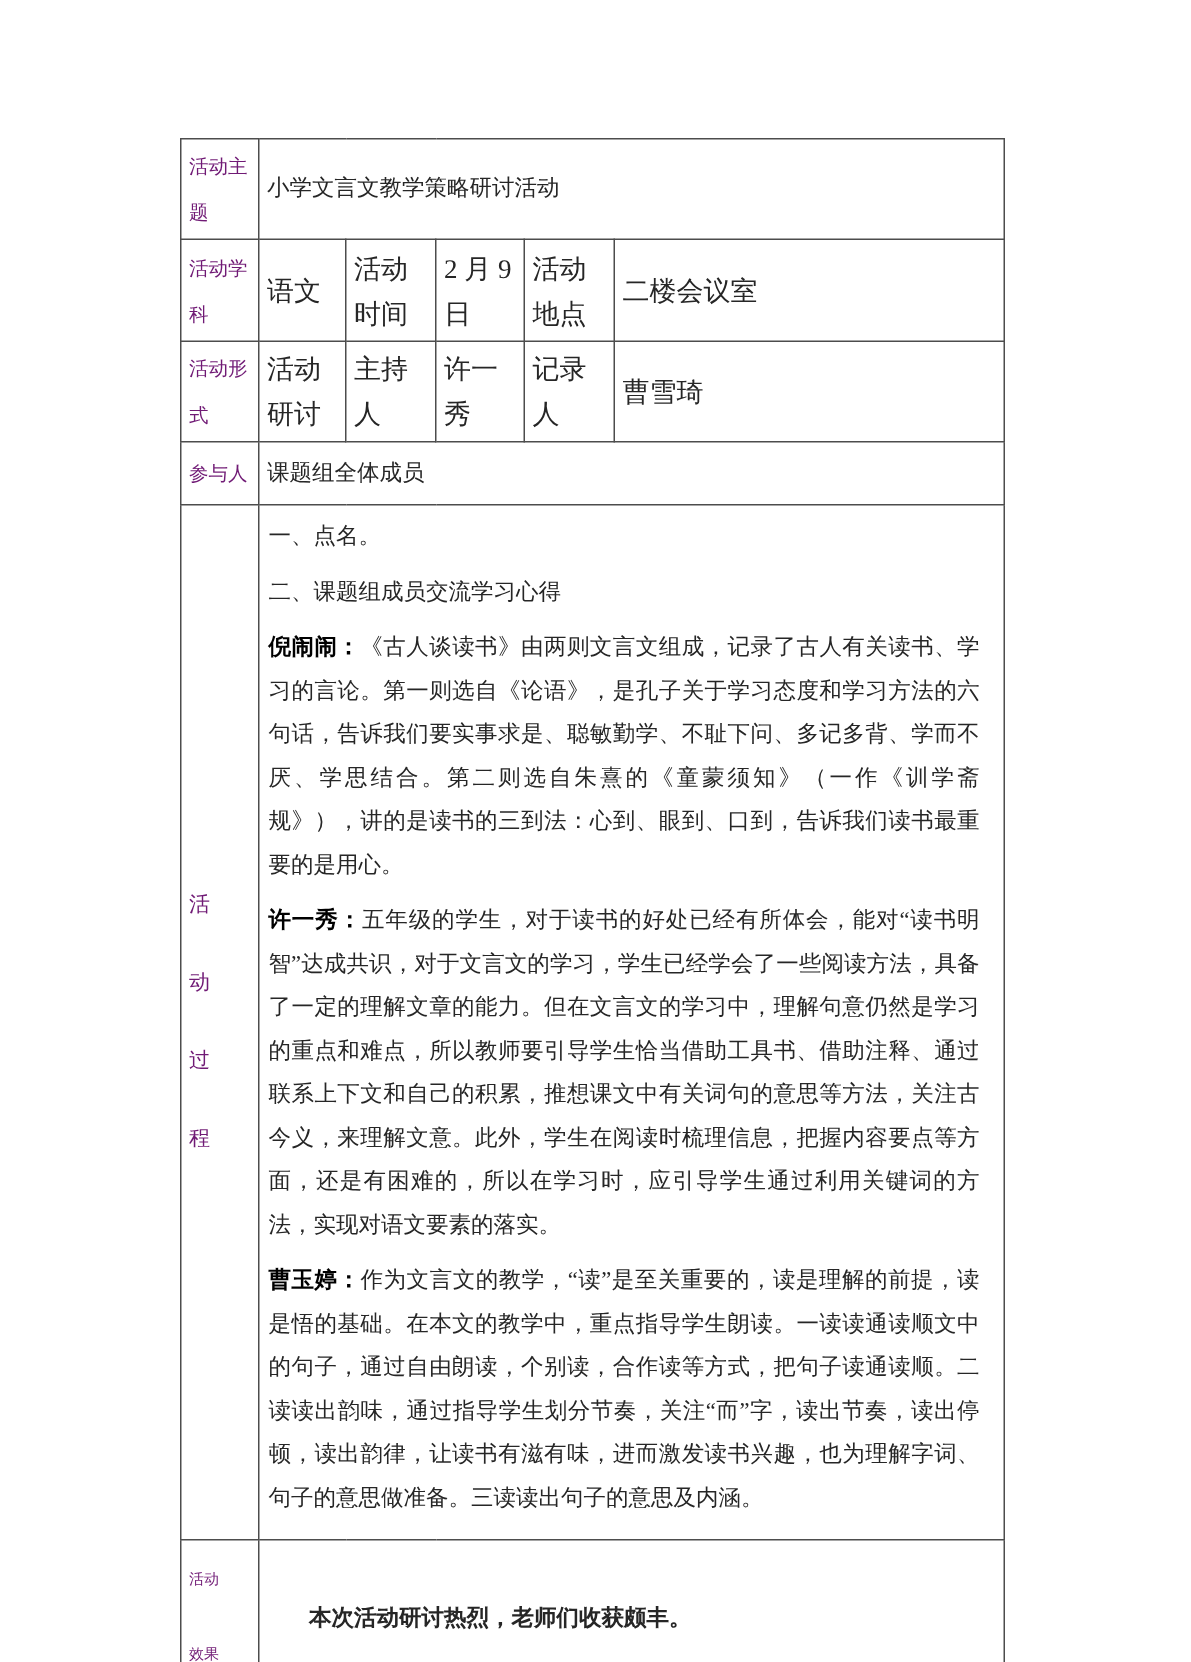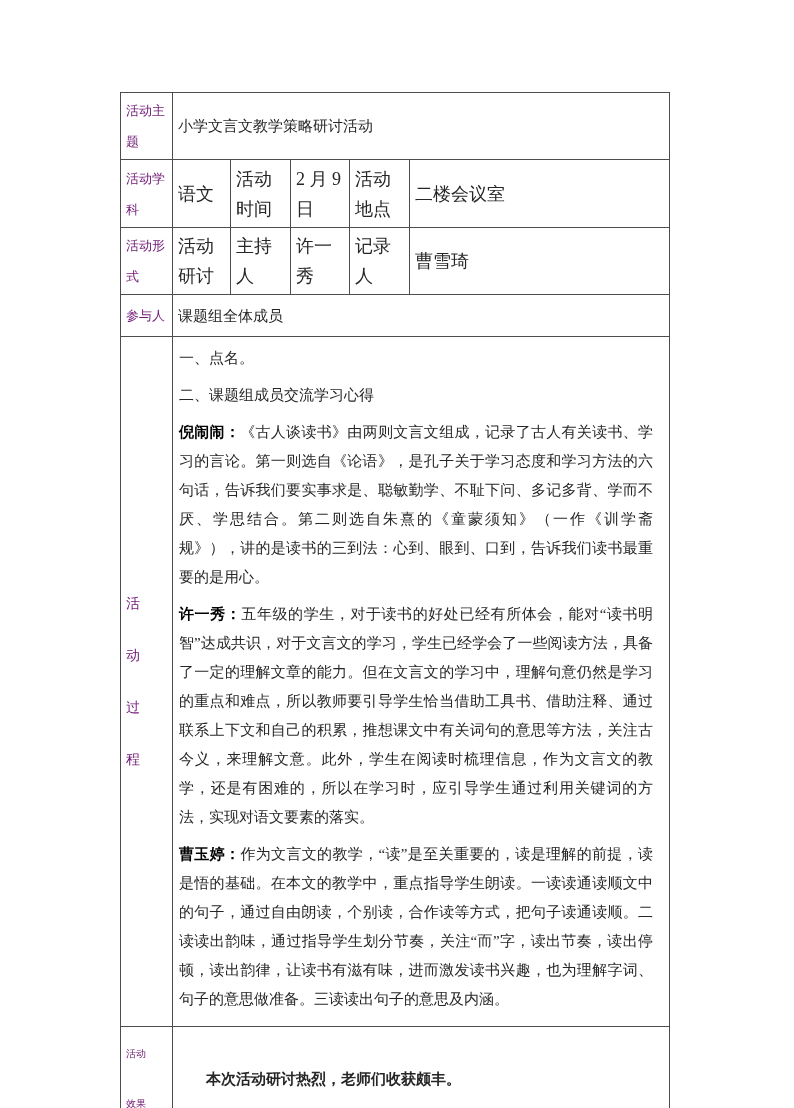--- a/index.html
+++ b/index.html
@@ -130,21 +130,21 @@
         <p class="para">
           <span>一、点名。</span>
         </p>
         <p class="para">
           <span>二、课题组成员交流学习心得</span>
         </p>
         <p class="para">
           <b>倪闹闹：</b><span>《古人谈读书》由两则文言文组成，记录了古人有关读书、学习的言论。第一则选自《论语》，是孔子关于学习态度和学习方法的六句话，告诉我们要实事求是、聪敏勤学、不耻下问、多记多背、学而不厌、学思结合。第二则选自朱熹的《童蒙须知》（一作《训学斋规》），讲的是读书的三到法：心到、眼到、口到，告诉我们读书最重要的是用心。</span>
         </p>
         <p class="para">
-          <b>许一秀：</b><span>五年级的学生，对于读书的好处已经有所体会，能对“读书明智”达成共识，对于文言文的学习，学生已经学会了一些阅读方法，具备了一定的理解文章的能力。但在文言文的学习中，理解句意仍然是学习的重点和难点，所以教师要引导学生恰当借助工具书、借助注释、通过联系上下文和自己的积累，推想课文中有关词句的意思等方法，关注古今义，来理解文意。此外，学生在阅读时梳理信息，作为文言文的教学，还是有困难的，所以在学习时，应引导学生通过利用关键词的方法，实现对语文要素的落实。</span>
+          <b>许一秀：</b><span>五年级的学生，对于读书的好处已经有所体会，能对“读书明智”达成共识，对于文言文的学习，学生已经学会了一些阅读方法，具备了一定的理解文章的能力。但在文言文的学习中，理解句意仍然是学习的重点和难点，所以教师要引导学生恰当借助工具书、借助注释、通过联系上下文和自己的积累，推想课文中有关词句的意思等方法，关注古今义，来理解文意。此外，学生在阅读时梳理信息，把握内容要点等方面，还是有困难的，所以在学习时，应引导学生通过利用关键词的方法，实现对语文要素的落实。</span>
         </p>
         <p class="para">
           <b>曹玉婷：</b><span>作为文言文的教学，“读”是至关重要的，读是理解的前提，读是悟的基础。在本文的教学中，重点指导学生朗读。一读读通读顺文中的句子，通过自由朗读，个别读，合作读等方式，把句子读通读顺。二读读出韵味，通过指导学生划分节奏，关注“而”字，读出节奏，读出停顿，读出韵律，让读书有滋有味，进而激发读书兴趣，也为理解字词、句子的意思做准备。三读读出句子的意思及内涵。</span>
         </p>
       </td>
     </tr>
 
     <tr class="r-effect">
       <td class="label-cell effect-label">
         <span>活动</span>

